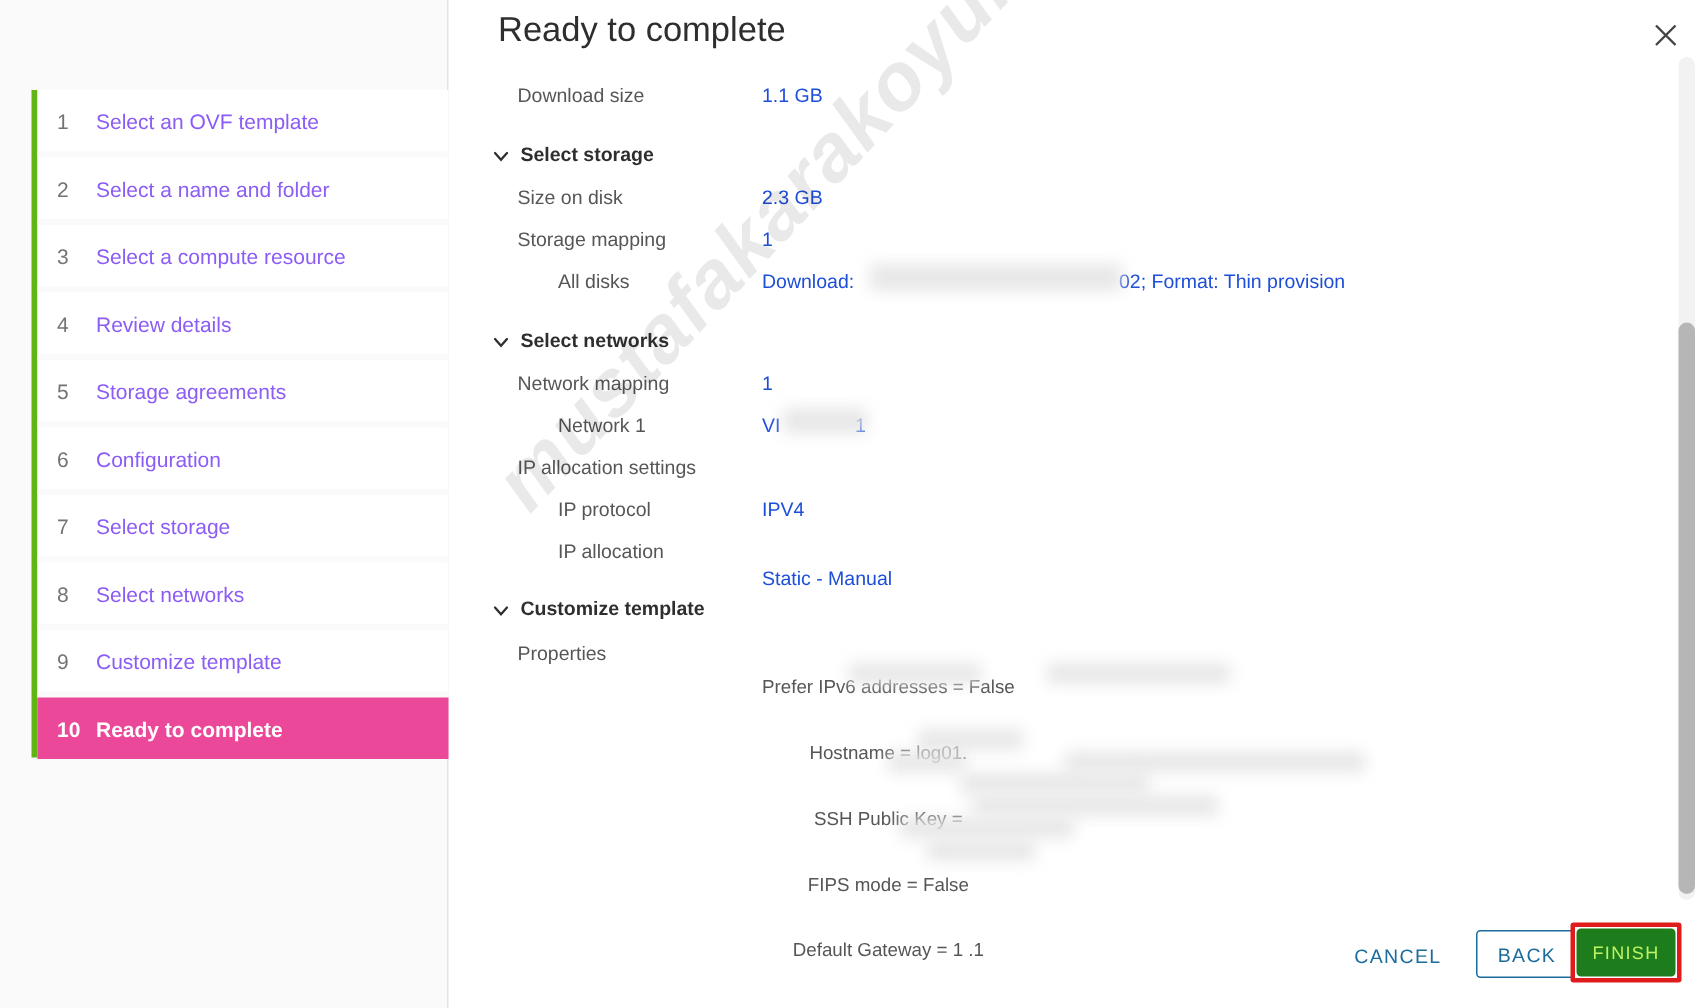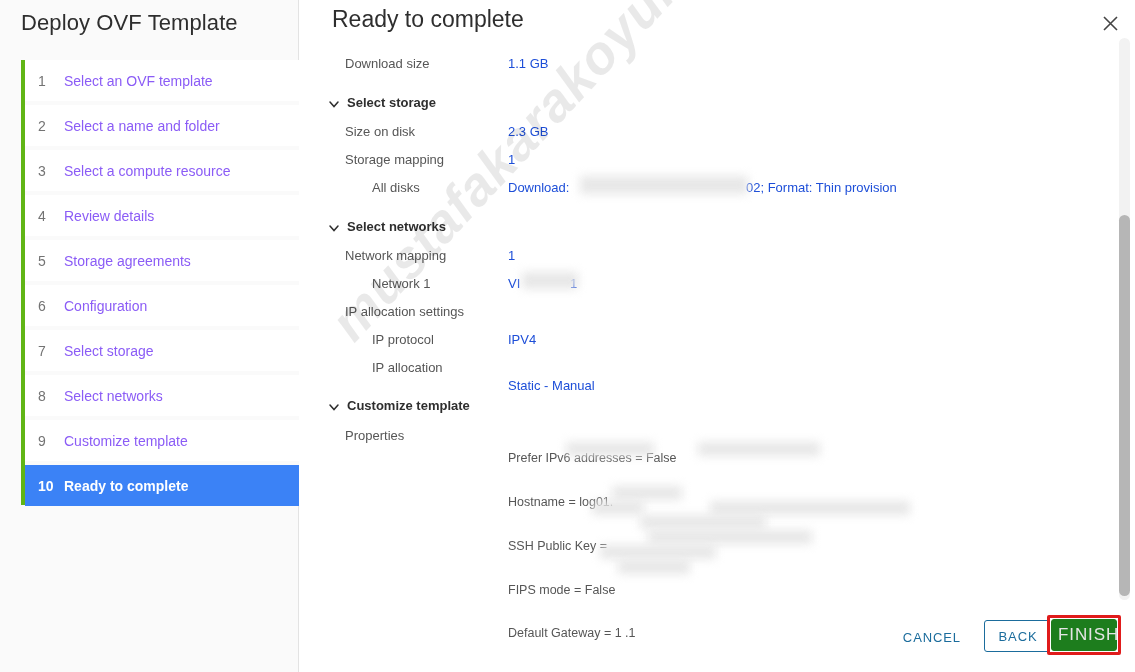--- a/index.html
+++ b/index.html
@@ -66,21 +66,21 @@
     color: #737373;
     text-align: left;
     flex: none;
   }
   .step .label {
     font-size: 14px;
     color: #8b5cf6;
     white-space: nowrap;
   }
   .step.active {
-    background: #3b82f6;
+    background: #ec4899;
     border-bottom: none;
     height: 41px;
   }
   .step.active .num { color: #ffffff; font-weight: bold; }
   .step.active .label { color: #ffffff; font-weight: bold; }
 
   
   #main {
     position: absolute;
     left: 300px; top: 0;
@@ -182,21 +182,21 @@
   
   #props {
     position: absolute;
     left: 208px;
     top: 382px;
     font-size: 12.5px;
     color: #565656;
     line-height: 14.6px;
     white-space: pre;
   }
-  #props div { height: 14.6px; white-space: nowrap; }
+  #props div { height: 14.6px; white-space: nowrap; text-align: center; }
 
   
   #footer {
     position: absolute;
     left: 1px; bottom: 0;
     width: 835px; height: 70px;
     z-index: 4;
   }
   #btn-cancel {
     position: absolute;
@@ -227,23 +227,23 @@
     position: absolute;
     right: 15px; top: 13px;
     border: 3px solid #e01b1b;
     border-radius: 2px;
     padding: 1px;
     background: #ffffff;
   }
   #btn-finish {
     display: block;
     width: 66px; height: 32px;
-    font-size: 17px;
+    font-size: 12px;
     letter-spacing: 0.9px;
-    color: #e5e5e5;
+    color: #bef264;
     background: #1d7d1d;
     border: 1px solid #1d7d1d;
     border-radius: 3px;
     cursor: pointer;
     font-family: "Liberation Sans", sans-serif;
   }
 
   
   #scroll-track {
     position: absolute;
@@ -263,21 +263,20 @@
     border-radius: 6px;
     cursor: pointer;
   }
 </style>
 </head>
 <body>
 
 <div id="app">
 
   <div id="sidebar">
-    <div id="wizard-title">Deploy OVF Template</div>
     <div id="steps-wrap">
       <div id="steps-accent"></div>
 
       <div class="step">
         <span class="num">1</span>
         <span class="label">Select an OVF template</span>
       </div>
       <div class="step">
         <span class="num">2</span>
         <span class="label">Select a name and folder</span>

